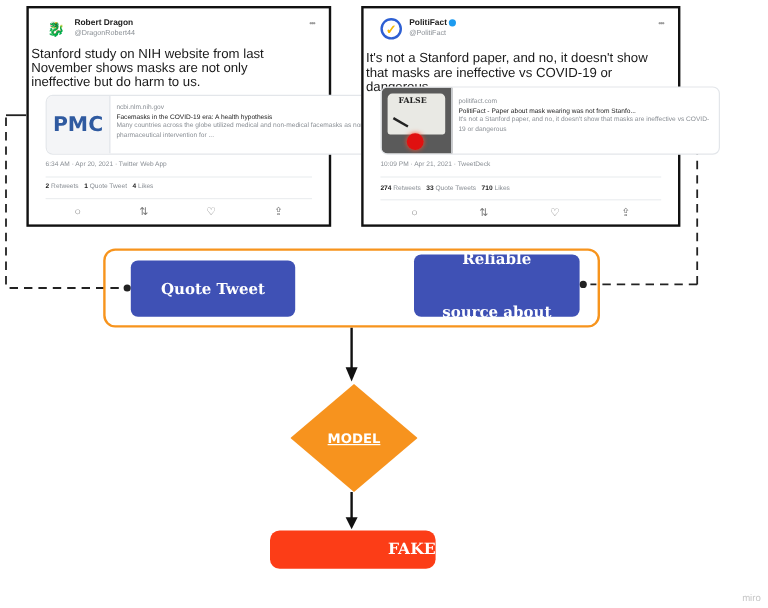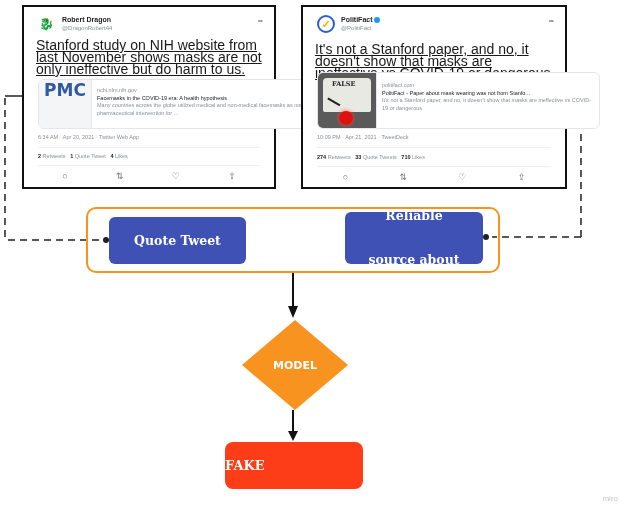--- a/index.html
+++ b/index.html
@@ -6,39 +6,39 @@
   body { width:640px; height:507px; position:relative; overflow:hidden; font-family:"Liberation Sans", sans-serif; }
   .abs { position:absolute; }
 
   
   .tweet { position:absolute; background:#fff; border:2px solid #111; box-sizing:border-box; }
   .tw-head { position:absolute; left:14px; top:8px; display:flex; align-items:center; }
   .tw-avatar { width:18px; height:18px; border-radius:50%; margin-right:6px; display:flex; align-items:center; justify-content:center; font-size:12px; }
   .tw-name { font-size:7px; font-weight:bold; color:#222; line-height:8px; }
   .tw-handle { font-size:6px; color:#8a8f95; line-height:8px; }
   .tw-dots { position:absolute; right:12px; top:10px; font-size:7px; color:#999; letter-spacing:-1px; }
-  .tw-text { position:absolute; left:12px; font-size:14px; line-height:12px; color:#1a1a1a;text-decoration:underline; }
+  .tw-text { position:absolute; left:2px; font-size:11px; line-height:12px; color:#1a1a1a; }
   .tw-card { position:absolute; border:1px solid #e3e6ea; border-radius:6px; overflow:hidden; background:#fff;padding-left:45px; }
   .card-thumb { position:absolute; left:0; top:0; bottom:0; border-right:1px solid #e3e6ea; }
   .card-body { position:absolute; top:6px; }
   .card-domain { font-size:5.5px; color:#8a8f95; line-height:8px; }
   .card-title { font-size:5.5px; color:#222; line-height:8px; white-space:nowrap; overflow:hidden; }
   .card-desc { font-size:5.5px; color:#8a8f95; line-height:7.5px; }
   .tw-meta { position:absolute; left:14px; font-size:5.5px; color:#8a8f95; }
   .tw-divider { position:absolute; left:14px; right:14px; height:1px; background:#eceef0; }
   .tw-stats { position:absolute; left:14px; font-size:5.5px; color:#8a8f95; white-space:nowrap; }
   .tw-stats b { color:#222; }
   .tw-actions { position:absolute; left:14px; right:14px; display:flex; justify-content:space-around; color:#777; font-size:9px; }
 
   
   .group-box { position:absolute; left:86px; top:207px; width:414px; height:66px; border:2px solid #f7941d; border-radius:10px; box-sizing:border-box; }
   .node-blue { position:absolute; background:#3f51b5; border-radius:6px; color:#fff; font-family:"DejaVu Serif", serif; font-weight:bold; text-align:center; display:flex; align-items:center; justify-content:center; }
   .diamond { position:absolute; left:242px; top:320px; width:106px; height:90px; }
-  .fake { position:absolute; left:225px; top:442px; width:138px; height:47px; background:#fc3d17; border-radius:8px; color:#fff; font-family:"DejaVu Serif", serif; font-weight:bold; font-size:13px; display:flex; align-items:center; justify-content:flex-start; }
-  .watermark { position:absolute; right:22px; bottom:4px; font-size:8px; color:#c6c6c6;margin-top:48px; }
+  .fake { position:absolute; left:225px; top:442px; width:138px; height:32px; background:#fc3d17; border-radius:8px; color:#fff; font-family:"DejaVu Serif", serif; font-weight:bold; font-size:13px; display:flex; align-items:center; justify-content:flex-end; }
+  .watermark { position:absolute; right:6px; bottom:4px; font-size:8px; color:#c6c6c6;margin-top:48px; }
 </style>
 </head>
 <body>
 
 <svg class="abs" style="left:0;top:0" width="640" height="507">
 
   <line x1="22" y1="96" x2="5" y2="96" stroke="#222" stroke-width="1.5"></line>
   <line x1="5" y1="98" x2="5" y2="240" stroke="#222" stroke-width="1.5" stroke-dasharray="7,5"></line>
   <line x1="8" y1="240" x2="100" y2="240" stroke="#222" stroke-width="1.5" stroke-dasharray="7,5"></line>
   <circle cx="106" cy="240" r="3" fill="#222"></circle>
@@ -59,21 +59,21 @@
   <div class="tw-head">
     <div class="tw-avatar" style="background:#fff;color:#222;">🐉</div>
     <div>
       <div class="tw-name">Robert Dragon</div>
       <div class="tw-handle">@DragonRobert44</div>
     </div>
   </div>
   <div class="tw-dots">•••</div>
   <div class="tw-text" style="top:32px;width:226px;">Stanford study on NIH website from last November shows masks are not only ineffective but do harm to us.</div>
   <div class="tw-card" style="left:14px;top:72px;width:226px;height:48px;">
-    <div class="card-thumb" style="width:52px;background:#f4f5f7;display:flex;justify-content:center;">
+    <div class="card-thumb" style="width:52px;background:#f4f5f7;display:flex;align-items:center;justify-content:center;">
       <span style="font-family:'DejaVu Sans',sans-serif;font-weight:bold;font-size:17px;color:#2f5aa0;">PMC</span>
     </div>
     <div class="card-body" style="left:58px;right:4px;">
       <div class="card-domain">ncbi.nlm.nih.gov</div>
       <div class="card-title">Facemasks in the COVID-19 era: A health hypothesis</div>
       <div class="card-desc">Many countries across the globe utilized medical and non-medical facemasks as non-pharmaceutical intervention for ...</div>
     </div>
   </div>
   <div class="tw-meta" style="top:127px;">6:34 AM · Apr 20, 2021 · Twitter Web App</div>
   <div class="tw-divider" style="top:140px;"></div>
@@ -136,20 +136,20 @@
 </div>
 <div class="node-blue" style="left:345px;top:212px;width:138px;height:52px;font-size:12.5px;flex-direction:column;line-height:16px;gap:28px;">
   <span>Reliable</span>
   <span>source about</span>
 </div>
 
 <div class="diamond">
   <svg width="106" height="90" style="position:absolute;left:0;top:0;">
     <polygon points="53,0 106,45 53,90 0,45" fill="#f7931e"></polygon>
   </svg>
-  <div style="position:absolute;left:0;top:0;width:106px;height:90px;display:flex;align-items:center;justify-content:center;color:#fff;font-weight:bold;font-size:11px;font-family:'DejaVu Sans',sans-serif;">MODEL</div>
+  <div style="position:absolute;left:0;top:0;width:106px;height:90px;display:flex;align-items:center;justify-content:center;color:#fff;font-weight:bold;font-size:11px;font-family:'DejaVu Sans',sans-serif;text-decoration:underline;">MODEL</div>
 </div>
 
 <div class="fake">
   <span>FAKE</span>
 </div>
 
 <div class="watermark">miro</div>
 
 </body></html>

